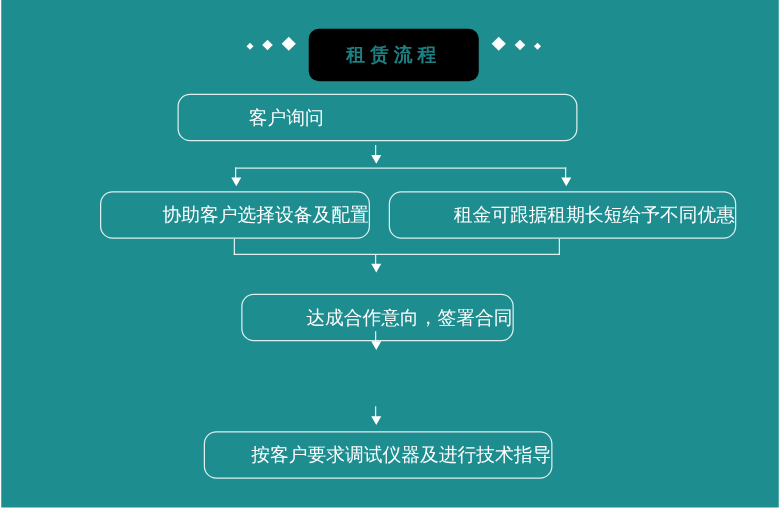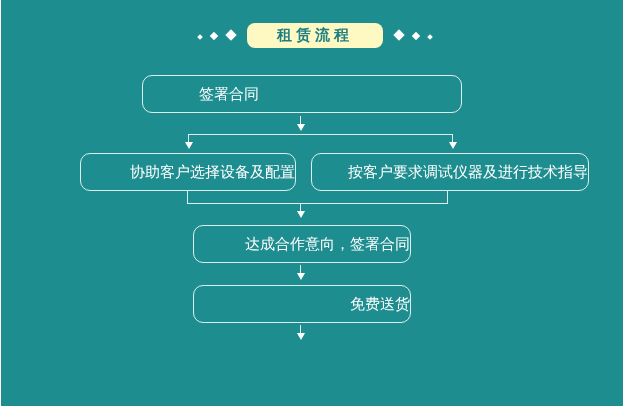--- a/index.html
+++ b/index.html
@@ -4,22 +4,22 @@
 <style>
   html, body { margin:0; padding:0; }
   body { width:625px; height:409px; overflow:hidden; background:#ffffff; }
   .canvas {
     position:absolute; left:1px; top:0; width:622px; height:406px;
     background:#1e8d8f;
     font-family:"DejaVu Sans", "Liberation Sans", sans-serif;
     color:#ffffff;
   }
   .title-pill {
-    position:absolute; left:246px; top:23px; width:136px; height:25px;
-    background:#fef9c3; border-radius:8px;
+    position:absolute; left:246px; top:23px; width:136px; height:42px;
+    background:#000000; border-radius:8px;
     color:#1e7f82; font-weight:bold; font-size:15px; letter-spacing:4px;
     display:flex; align-items:center; justify-content:center;
   }
   .dia { position:absolute; background:#ffffff; transform:rotate(45deg); }
   .box {
     position:absolute; border:1.3px solid rgba(255,255,255,0.85);
     border-radius:10px; box-sizing:border-box;
     display:flex; align-items:center; justify-content:flex-end;
     font-size:15px; color:#ffffff;
   }
@@ -39,52 +39,52 @@
   <div class="dia" style="left:210px;top:33px;width:6px;height:6px;"></div>
   <div class="dia" style="left:226px;top:31px;width:8px;height:8px;"></div>
 
   <div class="title-pill">租赁流程</div>
 
   <div class="dia" style="left:394px;top:31px;width:8px;height:8px;"></div>
   <div class="dia" style="left:412px;top:33px;width:6px;height:6px;"></div>
   <div class="dia" style="left:427px;top:35px;width:4px;height:4px;"></div>
 
   <div class="box" style="left:141px;top:75px;width:320px;height:38px;justify-content:flex-start;">
-    <span style="margin-left:56px;">签署合同</span>
+    <span style="margin-left:56px;">客户询问</span>
   </div>
 
   <div class="line" style="left:299px;top:116px;width:1.3px;height:10px;"></div>
   <div class="arrow" style="left:296px;top:124px;"></div>
   <div class="line" style="left:187px;top:134px;width:265px;height:1.3px;"></div>
   <div class="line" style="left:187px;top:134px;width:1.3px;height:10px;"></div>
   <div class="arrow" style="left:184px;top:142px;"></div>
   <div class="line" style="left:451px;top:134px;width:1.3px;height:10px;"></div>
   <div class="arrow" style="left:448px;top:142px;"></div>
 
   <div class="box" style="left:79px;top:153px;width:216px;height:38px;">
     <span>协助客户选择设备及配置</span>
   </div>
   <div class="box" style="left:310px;top:153px;width:278px;height:38px;">
-    <span>按客户要求调试仪器及进行技术指导</span>
+    <span>租金可跟据租期长短给予不同优惠</span>
   </div>
 
   <div class="line" style="left:186px;top:191px;width:1.3px;height:13px;"></div>
   <div class="line" style="left:446px;top:191px;width:1.3px;height:13px;"></div>
   <div class="line" style="left:186px;top:203px;width:261px;height:1.3px;"></div>
   <div class="line" style="left:299px;top:204px;width:1.3px;height:8px;"></div>
   <div class="arrow" style="left:296px;top:211px;"></div>
 
-  <div class="box" style="left:192px;top:225px;width:218px;height:38px;padding-left:45px;">
+  <div class="box" style="left:192px;top:235px;width:218px;height:38px;padding-left:45px;">
     <span>达成合作意向，签署合同</span>
   </div>
 
   <div class="line" style="left:299px;top:265px;width:1.3px;height:9px;"></div>
   <div class="arrow" style="left:296px;top:273px;"></div>
 
-  <div class="box" style="left:192px;top:285px;width:218px;height:38px;">
-    <span>免费送货</span>
-  </div>
 
   <div class="line" style="left:299px;top:325px;width:1.3px;height:9px;"></div>
   <div class="arrow" style="left:296px;top:333px;"></div>
 
+  <div class="box" style="left:162px;top:345px;width:279px;height:38px;">
+    <span>按客户要求调试仪器及进行技术指导</span>
+  </div>
 
 </div>
 
 </body></html>

